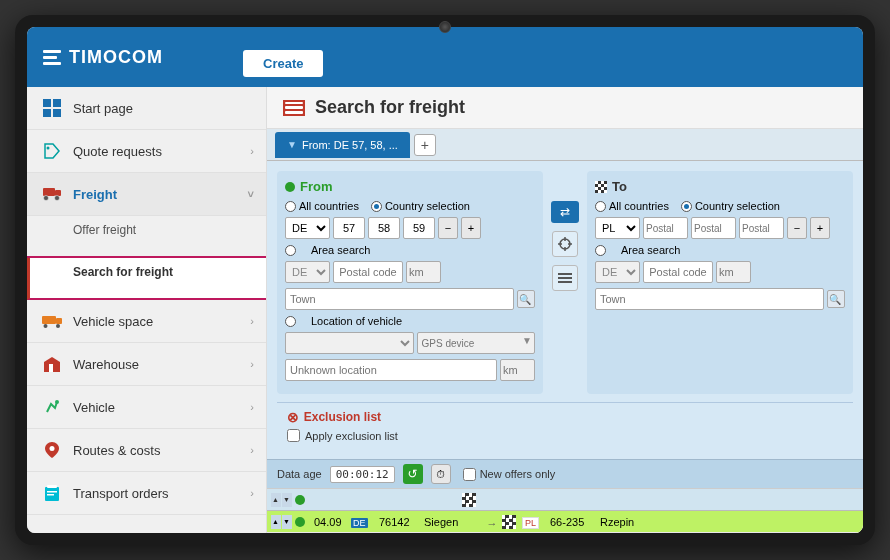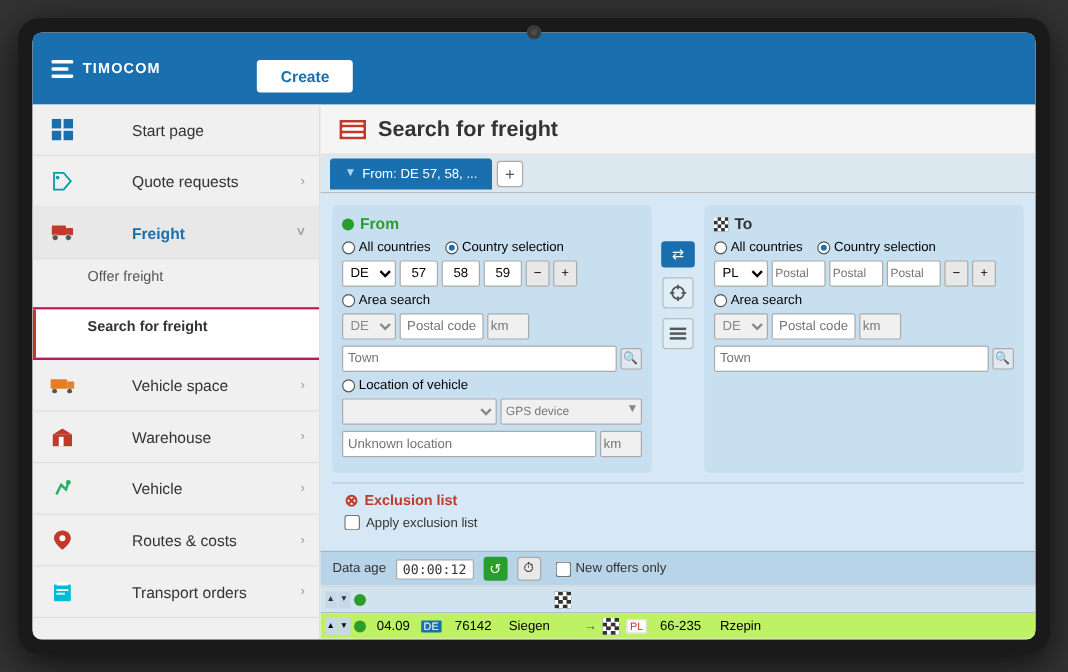--- a/index.html
+++ b/index.html
@@ -45,21 +45,21 @@
       align-items: center;
       padding: 0 16px;
       flex-shrink: 0;
     }
 
     .logo-area {
       display: flex;
       align-items: center;
       gap: 8px;
       color: white;
-      font-size: 12px;
+      font-size: 18px;
       font-weight: bold;
       letter-spacing: 1px;
     }
 
     .logo-icon {
       display: flex;
       flex-direction: column;
       gap: 3px;
     }
 
@@ -105,21 +105,20 @@
 
     .sidebar-item {
       display: flex;
       align-items: center;
       padding: 10px 14px;
       cursor: pointer;
       border-bottom: 1px solid #e0e0e0;
       color: #333;
       font-size: 13px;
       position: relative;
-      gap: 37px;
     }
 
     .sidebar-item.section-header { font-weight: bold; color: #1a6faf; background: #e8e8e8; }
 
     .sidebar-icon {
       width: 22px;
       height: 22px;
       margin-right: 10px;
       flex-shrink: 0;
       display: flex;
@@ -338,21 +337,21 @@
       cursor: pointer;
       font-size: 11px;
       display: flex;
       align-items: center;
       justify-content: center;
       border-radius: 2px;
     }
 
     .area-row {
       display: flex;
-      gap: 3px;
+      gap: 15px;
       margin-bottom: 5px;
       align-items: center;
       font-size: 11px;
     }
 
     .input-town {
       flex: 1;
       height: 22px;
       border: 1px solid #aaa;
       background: white;

